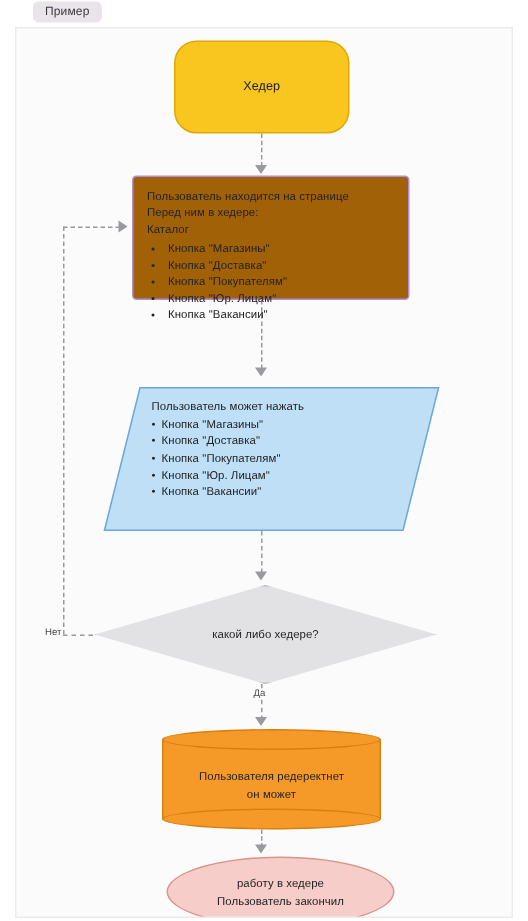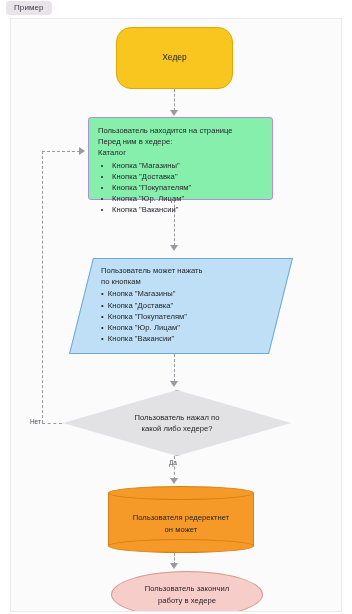--- a/index.html
+++ b/index.html
@@ -17,21 +17,21 @@
 
   
   .tab-strip {
     position: absolute;
     left: 0; top: 0;
     width: 352px; height: 16px;
     background: #ffffff;
   }
   .tab {
     position: absolute;
-    left: 6px; top: 1px;
+    left: 22px; top: 1px;
     padding: 2px 8px 3px 8px;
     background: #e8e4e9;
     border-radius: 4px;
     font-size: 8px;
     color: #3a3a40;
     line-height: 9px;
     letter-spacing: .1px;
     white-space: nowrap;
   }
 
@@ -67,21 +67,21 @@
     display: flex;
     align-items: center;
     justify-content: center;
   }
   .start-node .node-text { text-align: center; font-size: 8.4px; }
 
   
   .state-node {
     left: 77px; top: 98px;
     width: 185px; height: 83px;
-    background: #86efac;
+    background: #a16207;
     border: 1px solid #b18fd8;
     border-radius: 3px;
     padding: 7px 9px 6px 9px;
   }
 
   
   .input-node {
     left: 70px; top: 239px;
     width: 200px; height: 96px;
   }
@@ -255,38 +255,36 @@
     </div>
   </div>
 
   <div class="conn vline" style="left:163px; top:181px; height:46px;"></div>
   <div class="conn arrow-down" style="left:159px; top:226px;"></div>
 
   <div class="node input-node">
     <div class="skew"></div>
     <div class="node-text">
       <span class="line">Пользователь может нажать</span>
-      <span class="line">по кнопкам</span>
       <ul class="bullets">
         <li>Кнопка "Магазины"</li>
         <li>Кнопка "Доставка"</li>
         <li>Кнопка "Покупателям"</li>
         <li>Кнопка "Юр. Лицам"</li>
         <li>Кнопка "Вакансии"</li>
       </ul>
     </div>
   </div>
 
   <div class="conn vline" style="left:163px; top:335px; height:28px;"></div>
   <div class="conn arrow-down" style="left:159px; top:362px;"></div>
 
   <div class="node decision-node">
     <div class="dshape"></div>
     <div class="node-text">
-      <span class="line">Пользователь нажал по</span>
       <span class="line">какой либо хедере?</span>
     </div>
   </div>
 
   <div class="conn hline" style="left:31px; top:404px; width:20px;"></div>
   <div class="conn vline" style="left:31px; top:132px; height:272px;"></div>
   <div class="conn hline" style="left:31px; top:132px; width:38px;"></div>
   <div class="conn arrow-right" style="left:68px; top:128px;"></div>
   <div class="edge-label" style="left:18px; top:399px;">Нет</div>
 
@@ -302,18 +300,18 @@
       <span class="line">Пользователя редеректнет</span>
       <span class="line">он может</span>
     </div>
   </div>
 
   <div class="conn vline" style="left:163px; top:534px; height:12px;"></div>
   <div class="conn arrow-down" style="left:159px; top:544px;"></div>
 
   <div class="node end-node">
     <div class="node-text">
+      <span class="line">работу в хедере</span>
       <span class="line">Пользователь закончил</span>
-      <span class="line">работу в хедере</span>
     </div>
   </div>
 
 </div>
 
 </body></html>

